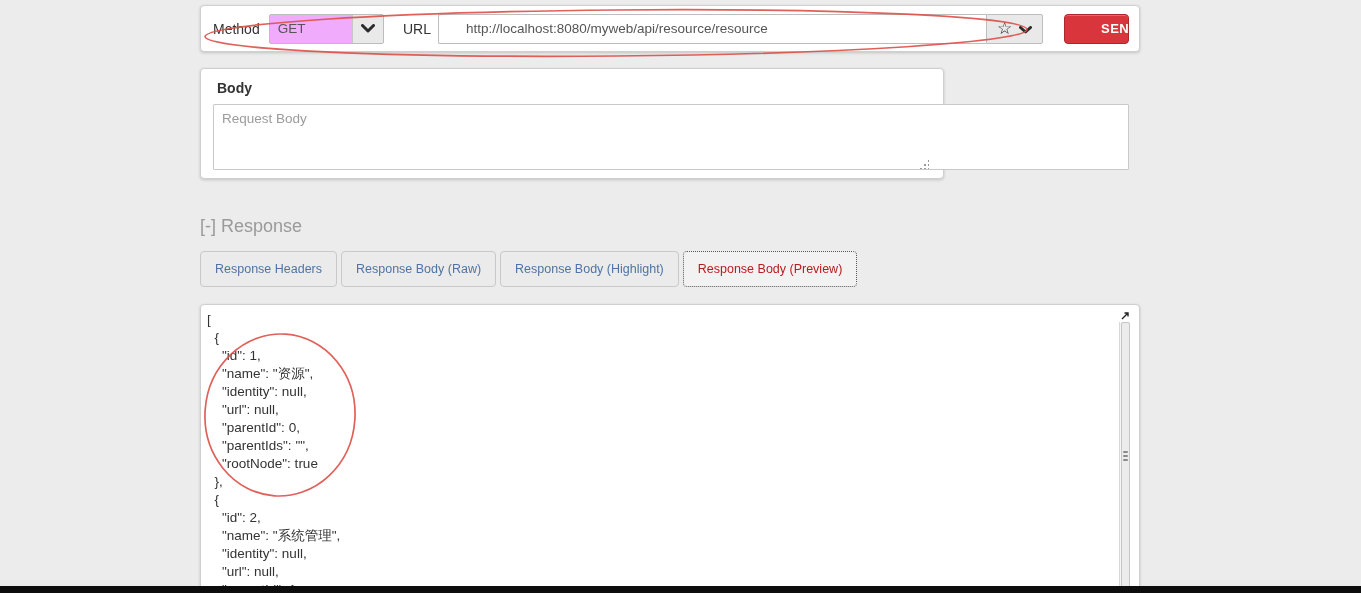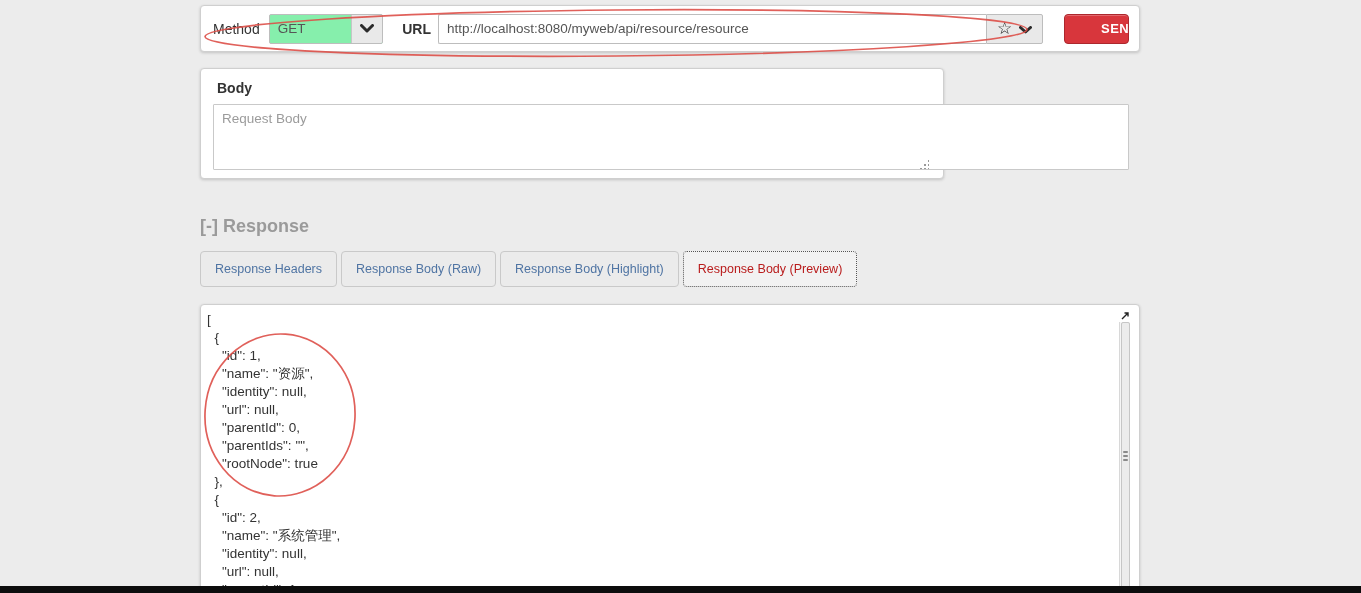--- a/index.html
+++ b/index.html
@@ -20,34 +20,34 @@
   }
 
   
   .topbar { left: 200px; top: 5px; width: 940px; height: 47px;
     display: flex; align-items: center; padding: 0 10px; }
   .lbl { font-size: 14px; color: #333; white-space: nowrap; }
   .method-lbl { margin-left: 2px; }
 
   .select {
     margin-left: 9px; width: 117px; height: 30px;
-    border: 1px solid #bdbdbd; border-radius: 2px; background: #86efac;
+    border: 1px solid #bdbdbd; border-radius: 2px; background: #f0abfc;
     display: flex; align-items: stretch; cursor: pointer; overflow: hidden;
   }
   .select-value { flex: 1; font-size: 13.5px; color: #555; display: flex; align-items: center; padding-left: 8px; }
   .caret-box {
     width: 31px; background: #e9e9e9; border-left: 1px solid #c6c6c6;
     display: flex; align-items: center; justify-content: center;
   }
 
-  .url-lbl { margin-left: 19px; font-weight: bold; }
+  .url-lbl { margin-left: 19px; }
   .url-group { margin-left: 7px; display: flex; height: 30px; }
   .url-input {
     width: 548px; height: 30px; border: 1px solid #bdbdbd; border-right: none;
-    border-radius: 2px 0 0 2px; padding: 0 8px; font-size: 13.5px; color: #555;
+    border-radius: 2px 0 0 2px; padding: 0 27px; font-size: 13.5px; color: #555;
     font-family: "Liberation Sans", sans-serif; outline: none; background: #fff;
   }
   .url-addon {
     width: 57px; background: #e9e9e9; border: 1px solid #bdbdbd;
     border-radius: 0 2px 2px 0; display: flex; align-items: center;
     justify-content: center; gap: 7px; cursor: pointer;
   }
   .star-glyph { font-size: 17px; line-height: 1; color: #222; }
 
   .send-btn {
@@ -73,21 +73,21 @@
     position: absolute; right: 14px; top: 90px; width: 10px; height: 10px;
     background-image: radial-gradient(circle, #999 .8px, transparent 1.1px);
     background-size: 4px 4px;
     clip-path: polygon(100% 0, 100% 100%, 0 100%);
     pointer-events: none;
   }
 
   
   .resp-title {
     position: absolute; left: 200px; top: 216px;
-    font-size: 18px; font-weight: bold; color: #9a9a9a;
+    font-size: 18px; font-weight: normal; color: #9a9a9a;
   }
   .tabs { position: absolute; left: 200px; top: 251px; display: flex; gap: 4px; align-items: center; }
   .tab {
     height: 36px; display: flex; align-items: center; padding: 0 14px;
     background: #ebebeb; border: 1px solid #c9c9c9; border-radius: 4px;
     font-size: 12.5px; color: #4f74a3; cursor: pointer; white-space: nowrap;
   }
   .tab.active {
     background: #f2f2f2; border: 1px dotted #555; color: #b91c1c;
   }

